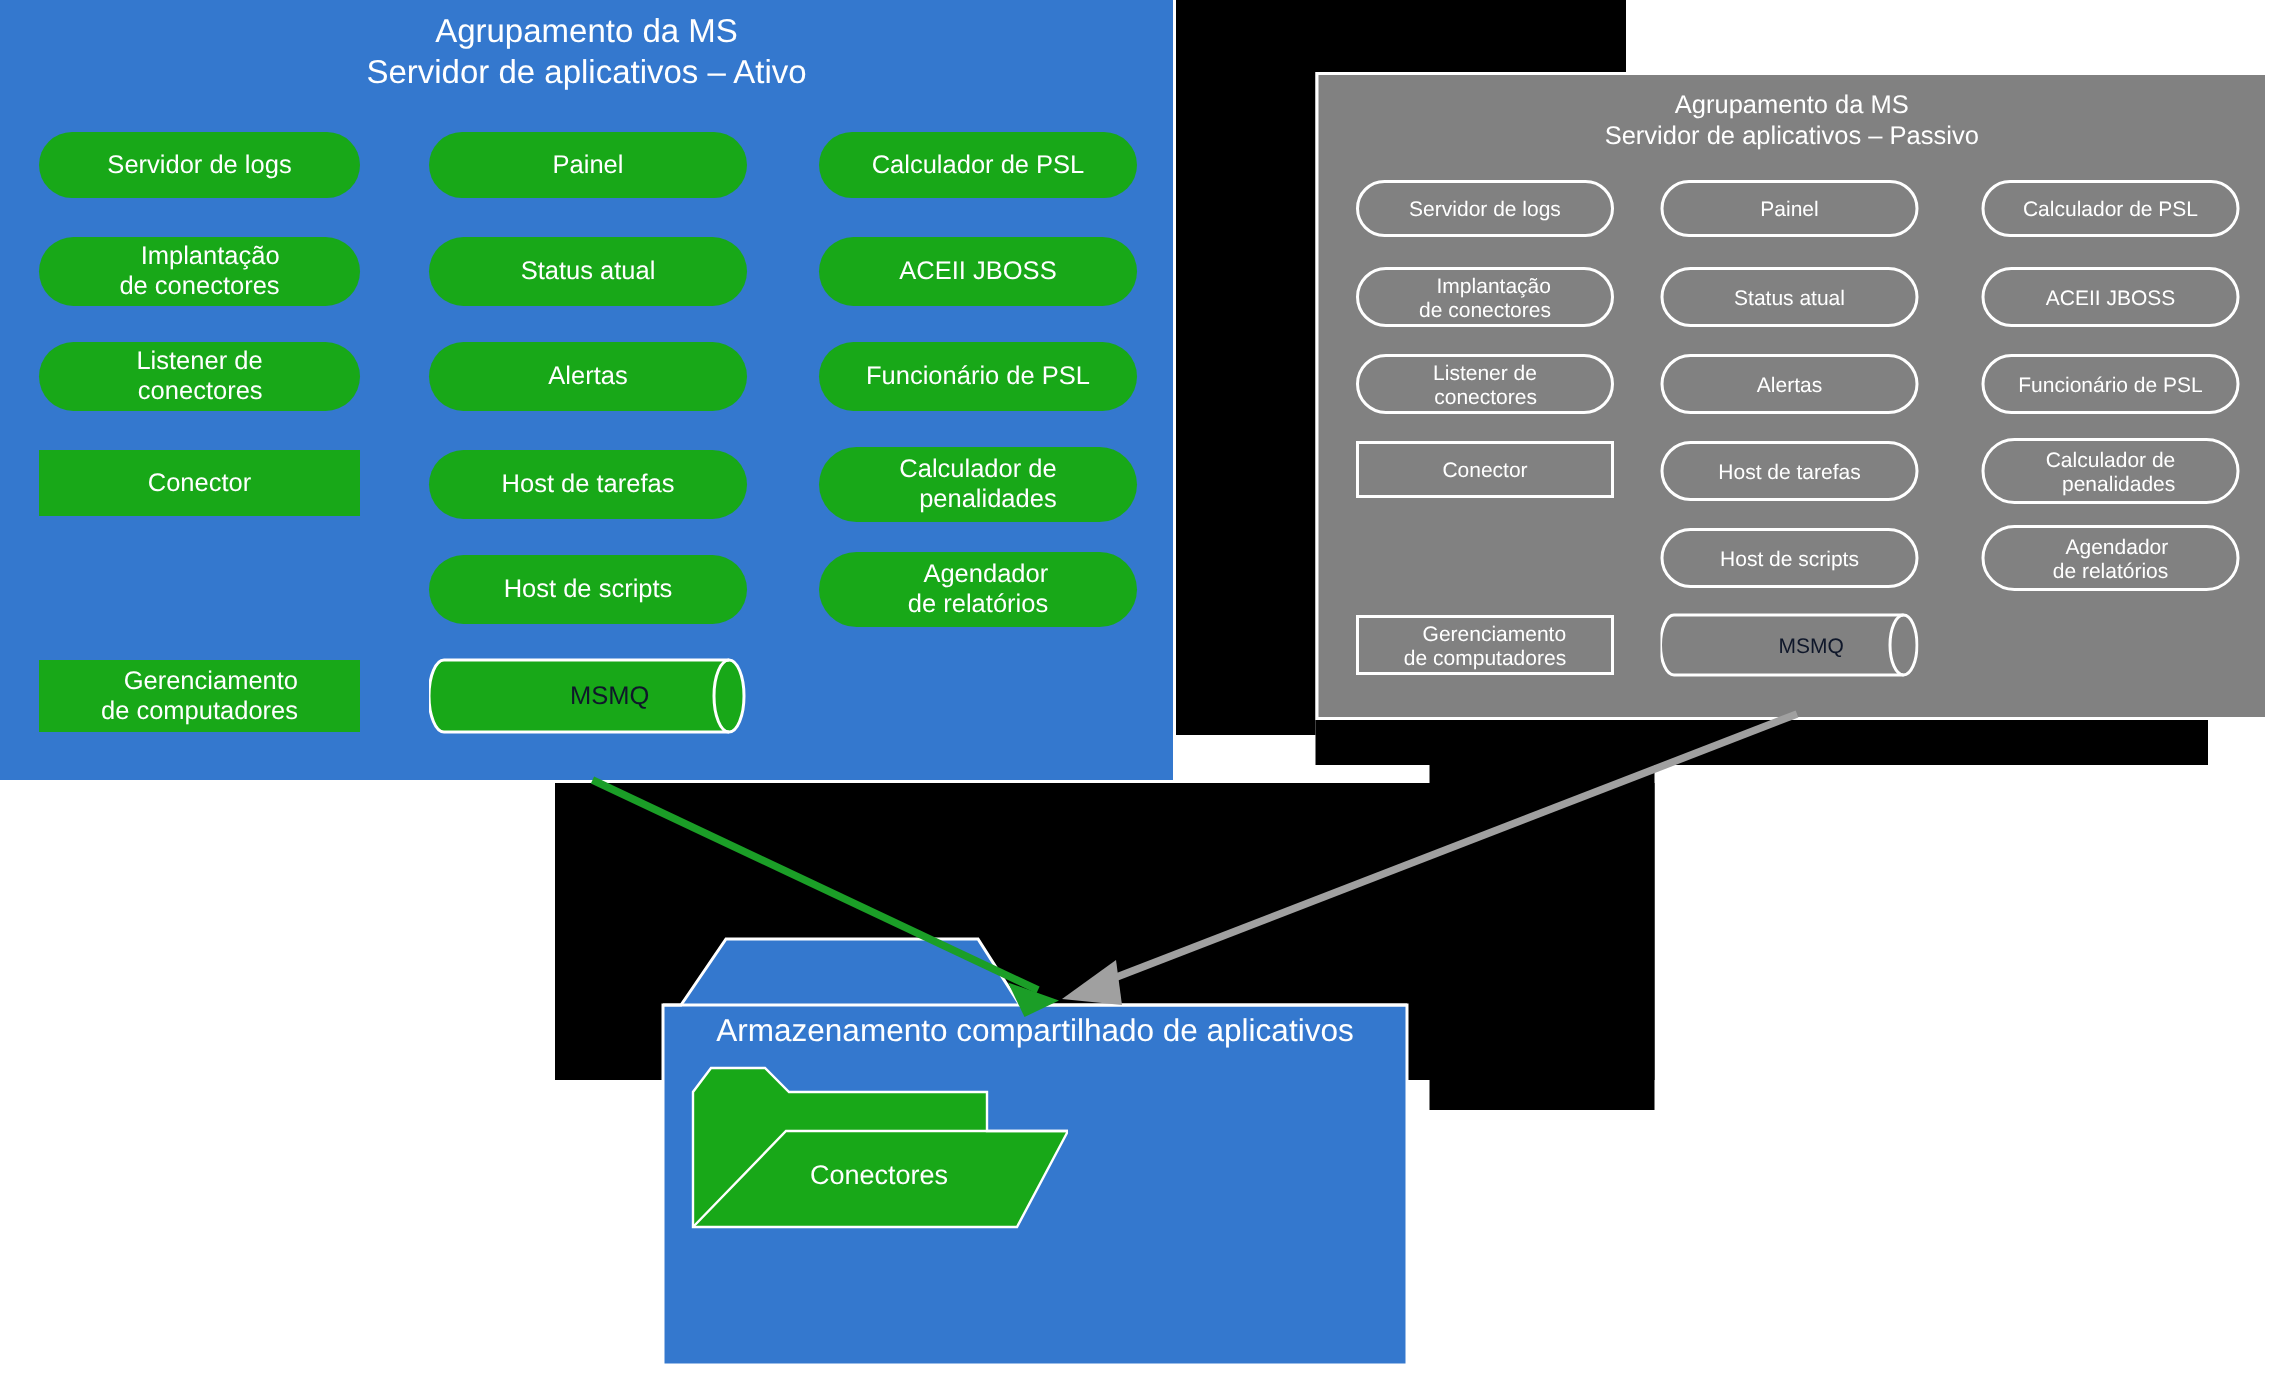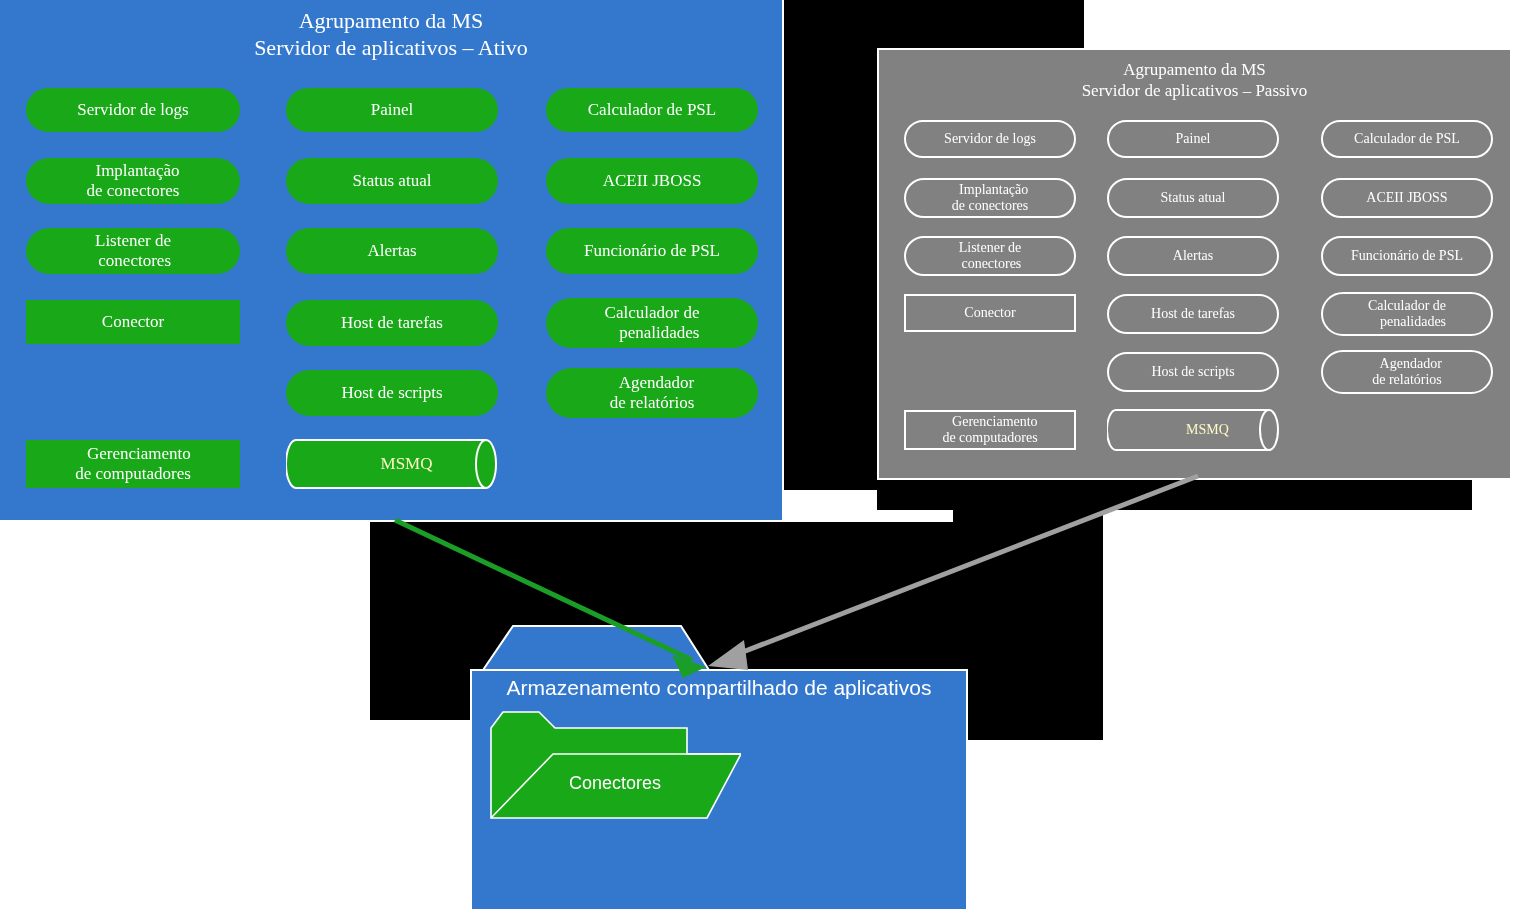--- a/index.html
+++ b/index.html
@@ -19,21 +19,20 @@
   
   .black-shape {
     position: absolute;
     background: #000000;
   }
 
   
   .panel {
     position: absolute;
     box-sizing: border-box;
-    font-family: Liberation Serif, serif;
   }
   .panel-active {
     left: 0px;
     top: 0px;
     width: 784px;
     height: 522px;
     background: #3478CE;
     border: 2px solid #ffffff;
     border-left: none;
     border-top: none;
@@ -99,32 +98,32 @@
   .queue {
     position: absolute;
   }
   .queue svg { display: block; }
   .queue .qlabel {
     position: absolute;
     left: 0; right: 0; top: 0; bottom: 0;
     display: flex;
     align-items: center;
     justify-content: center;
-    color: #fef9c3;
+    color: #0f172a;
     padding-right: 16px;
     box-sizing: border-box;
     padding-left: 45px;
   }
   .queue.active .qlabel { font-size: 17px; }
   .queue.passive .qlabel { font-size: 14px; }
 
   
   .storage {
     position: absolute;
-    left: 469px;
+    left: 440px;
     top: 620px;
     width: 500px;
     height: 292px;
   }
   .storage svg { position: absolute; left: 0; top: 0; }
   .storage-title {
     position: absolute;
     left: 8px;
     top: 56px;
     width: 484px;

